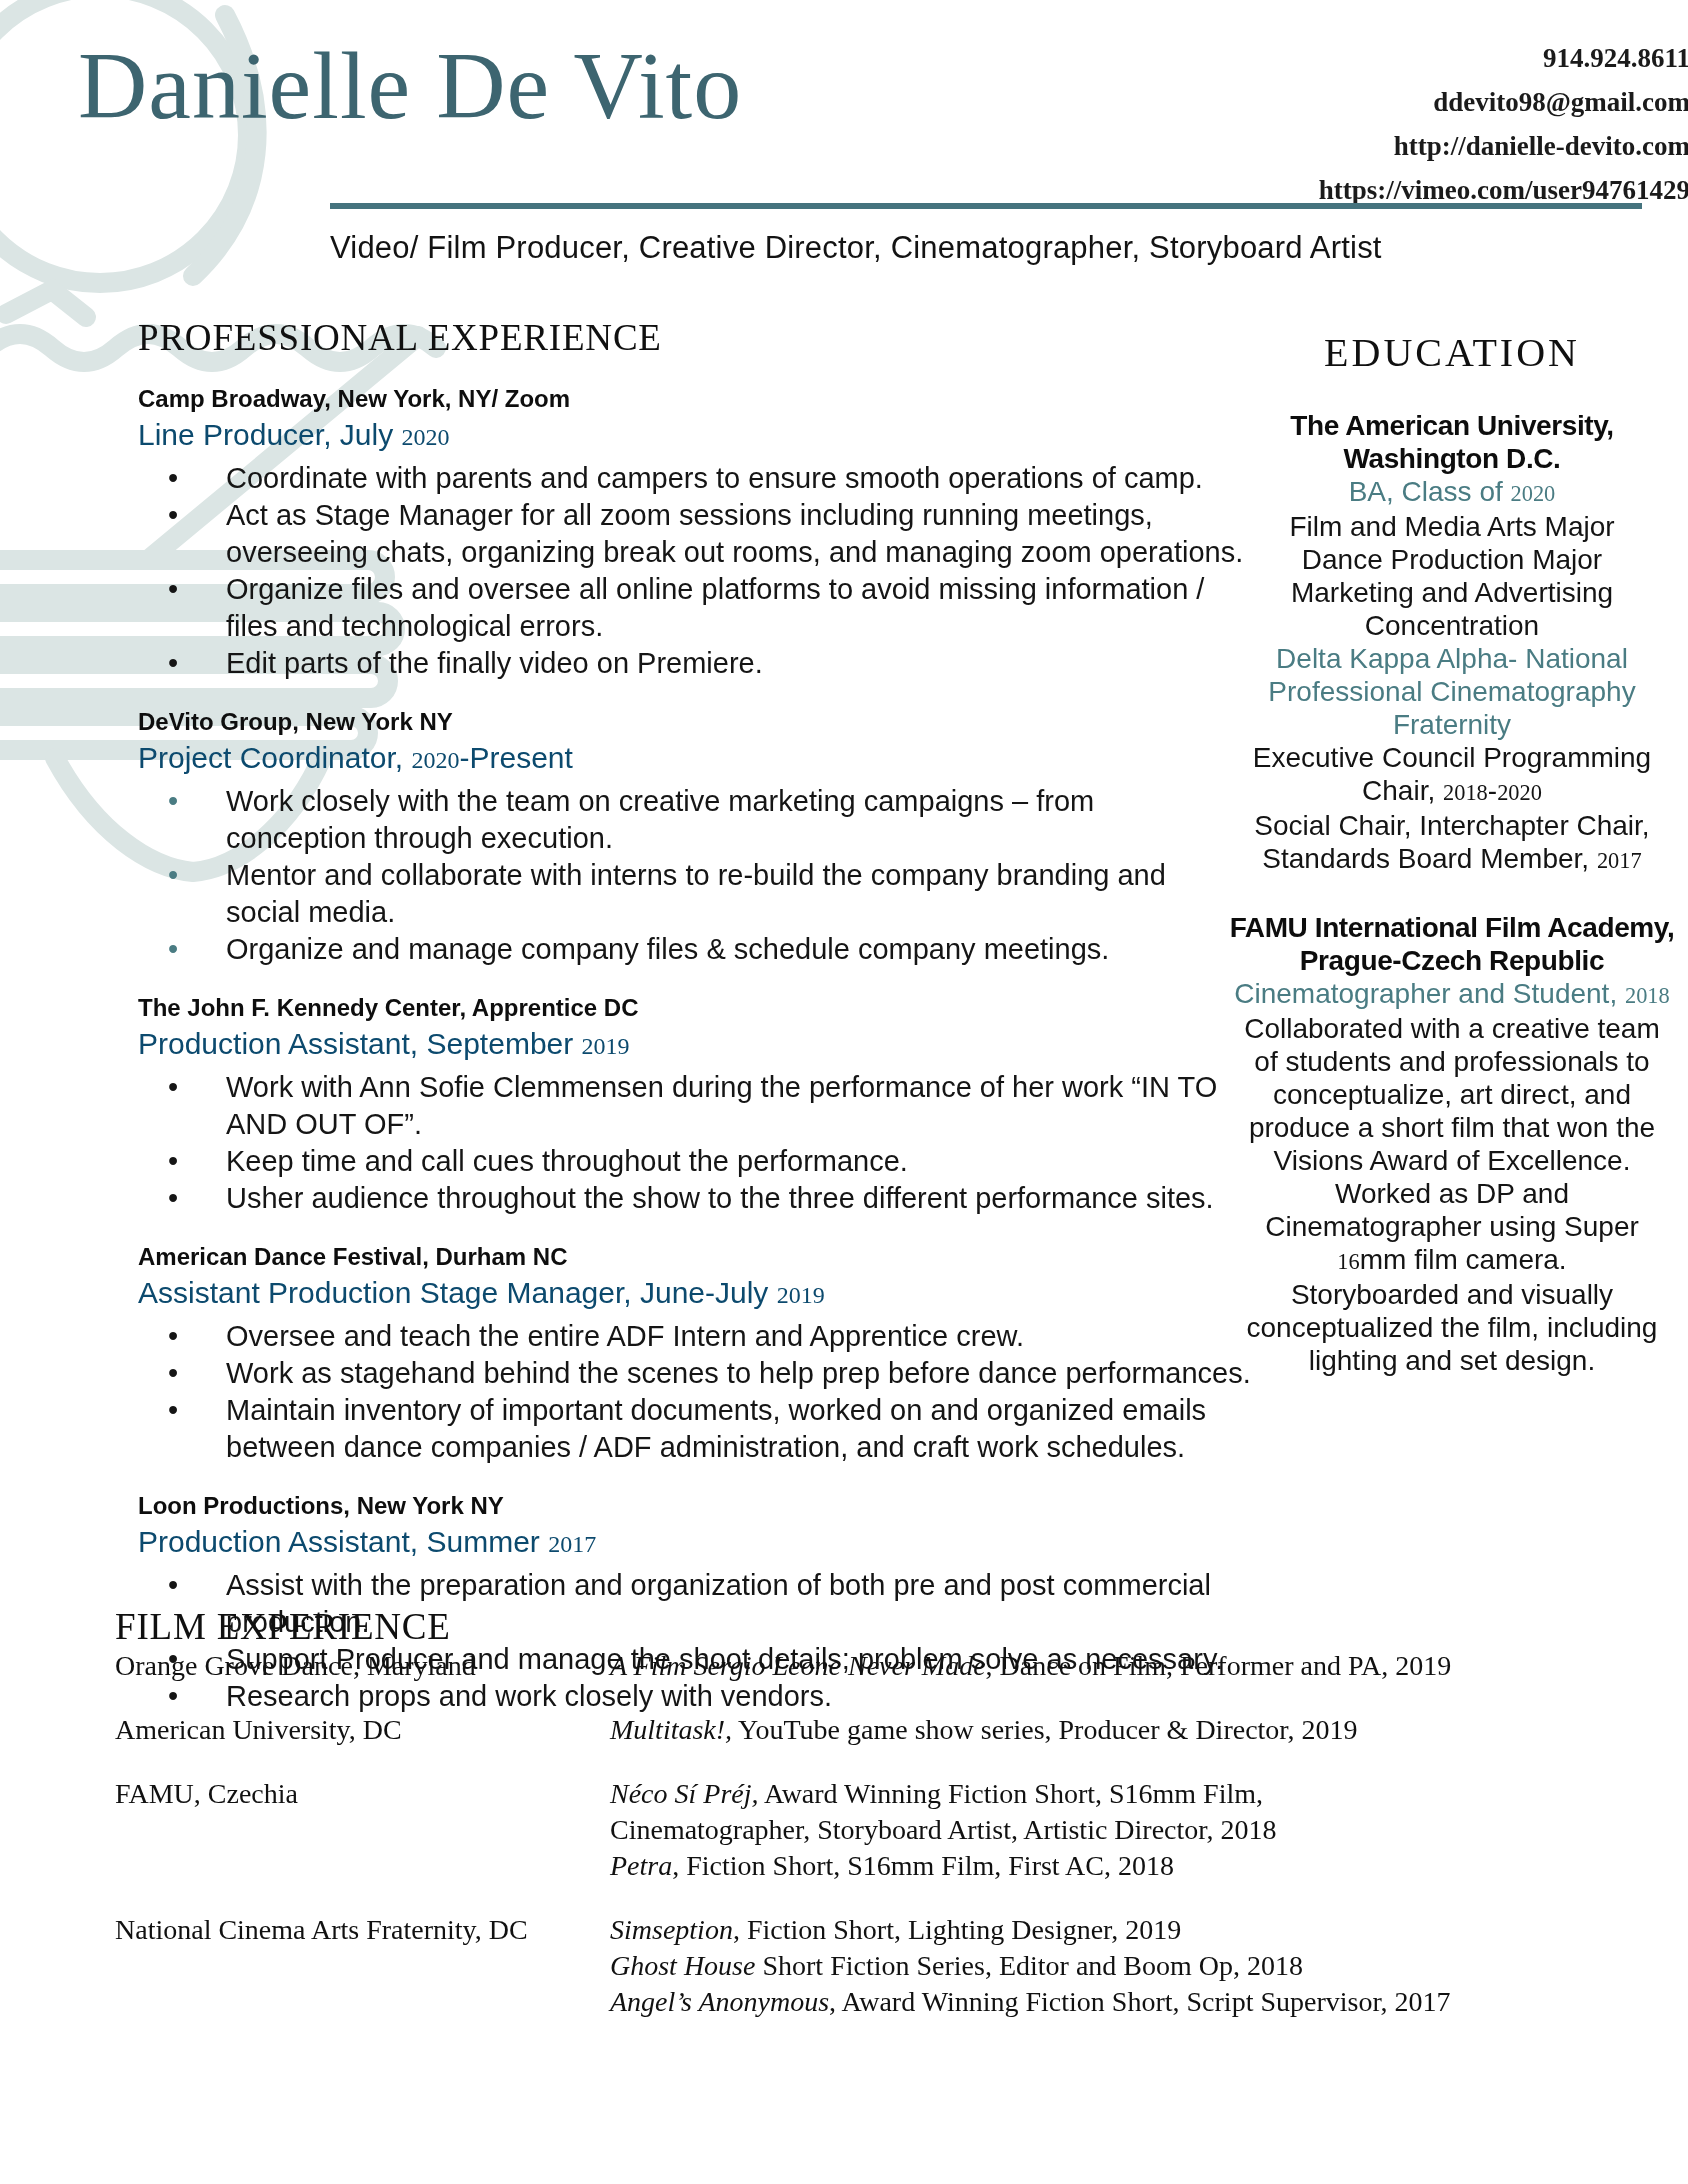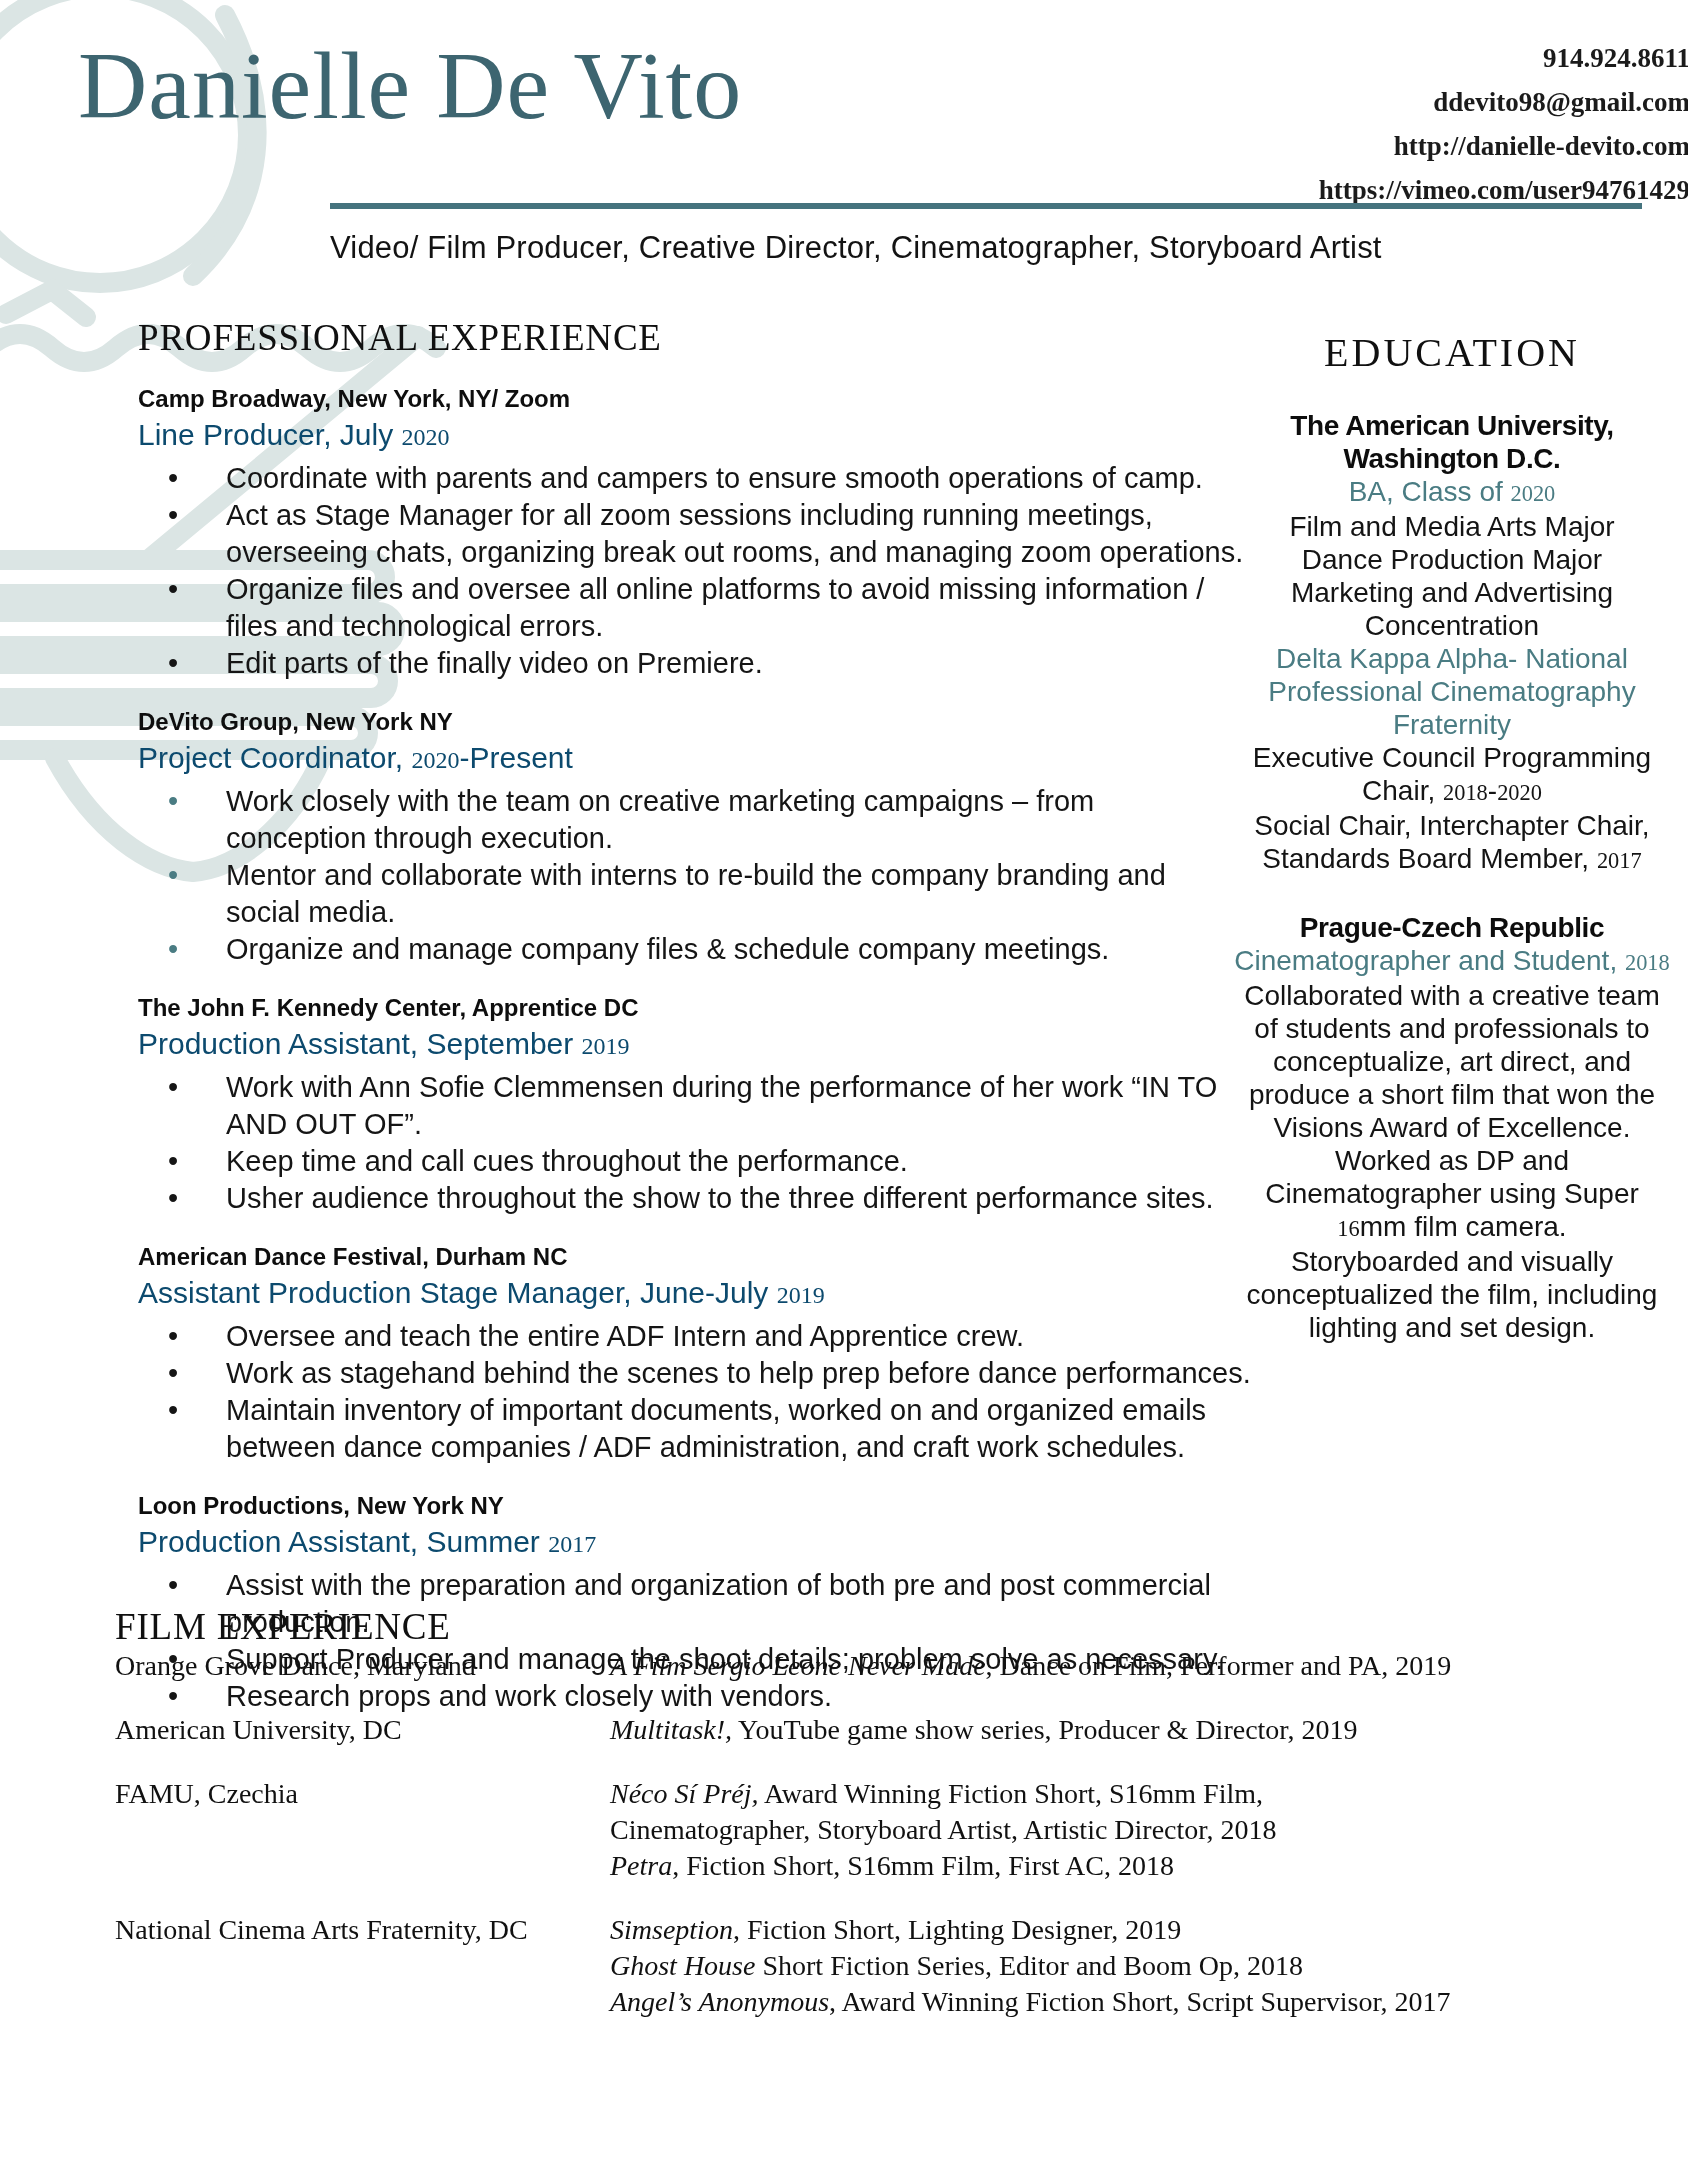--- a/index.html
+++ b/index.html
@@ -152,20 +152,21 @@
       <p class="t">Delta Kappa Alpha- National</p>
       <p class="t">Professional Cinematography</p>
       <p class="t">Fraternity</p>
       <p>Executive Council Programming</p>
       <p>Chair, <span class="num">2018</span>-<span class="num">2020</span></p>
       <p>Social Chair, Interchapter Chair,</p>
       <p>Standards Board Member, <span class="num">2017</span></p>
     </div>
 
     <div class="grp2">
+      <p class="b">FAMU International Film Academy,</p>
       <p class="b">Prague-Czech Republic</p>
       <p class="t">Cinematographer and Student, <span class="num">2018</span></p>
       <p class="para">Collaborated with a creative team
 of students and professionals to
 conceptualize, art direct, and
 produce a short film that won the
 Visions Award of Excellence.
 Worked as DP and
 Cinematographer using Super
 <span class="num">16</span>mm film camera.

